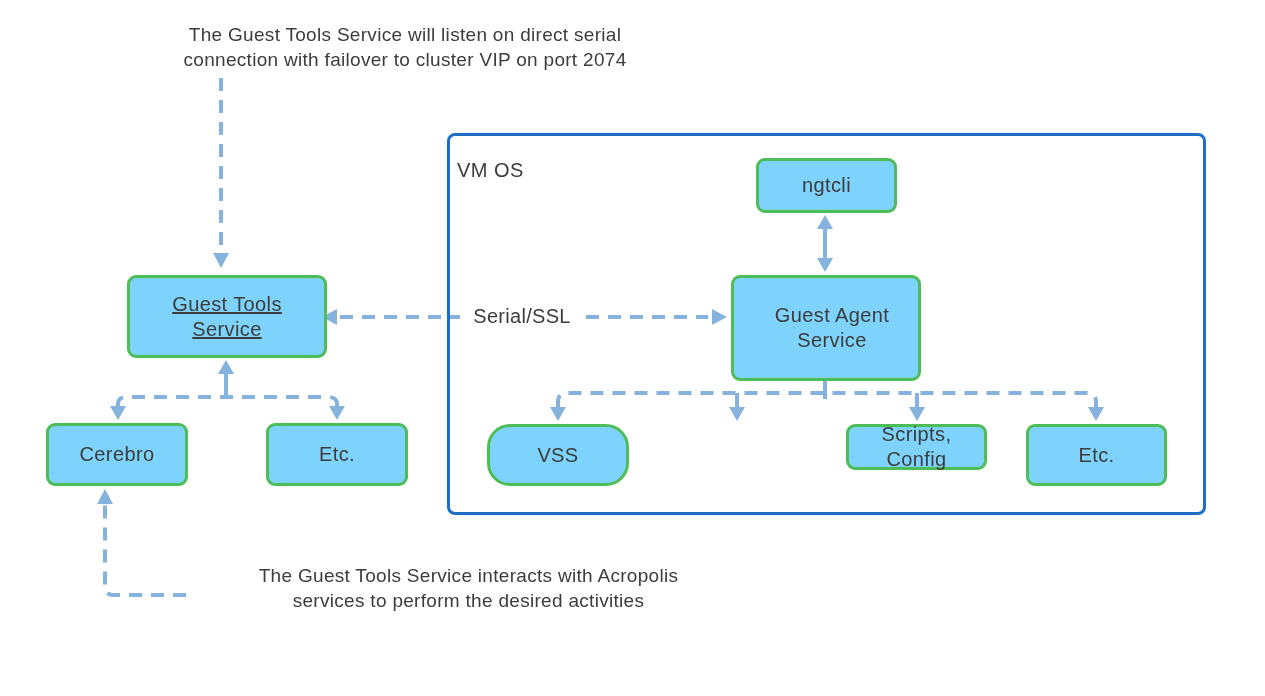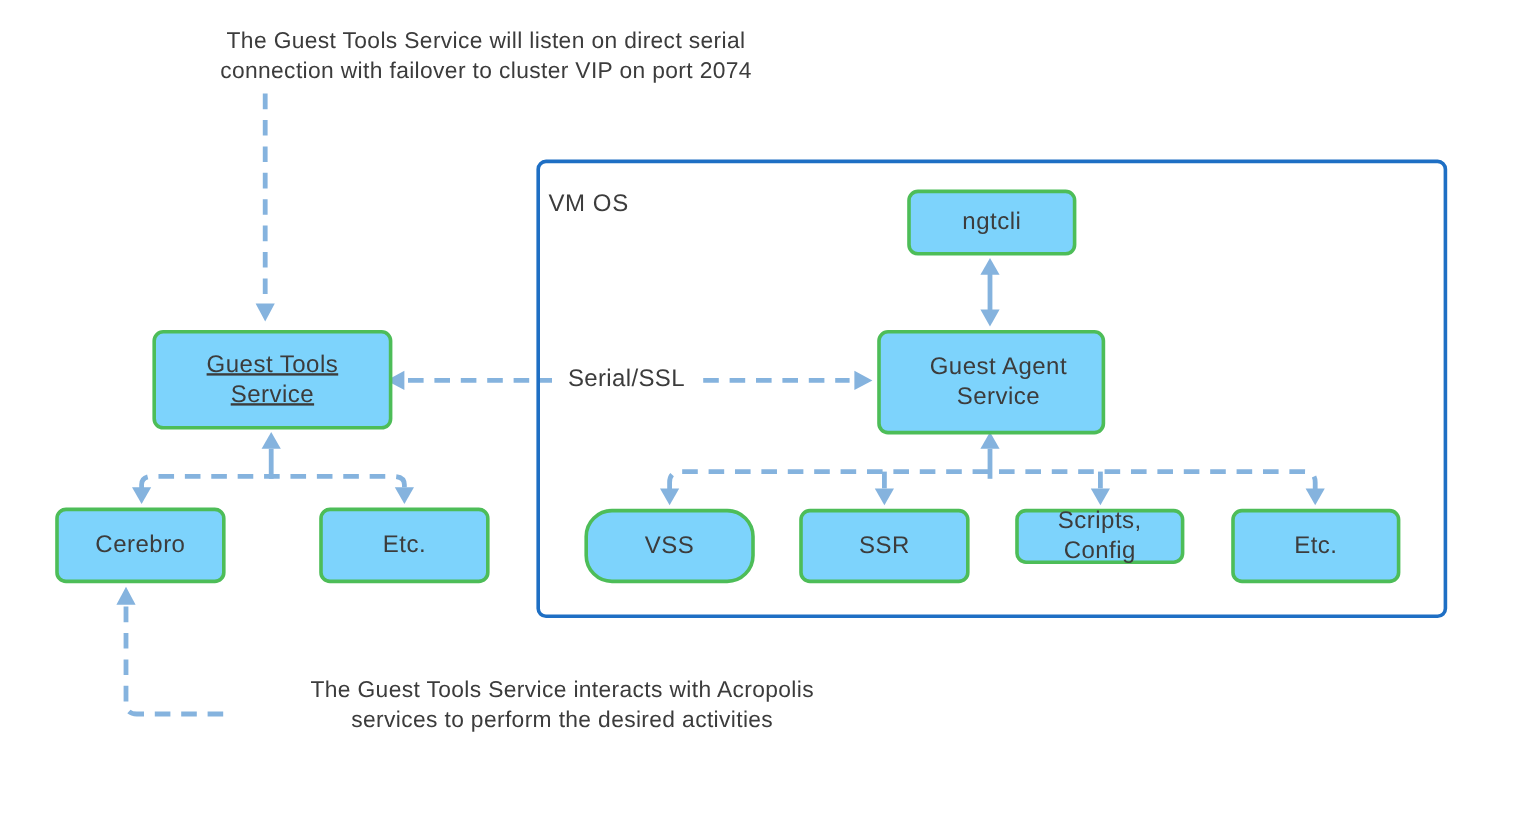--- a/index.html
+++ b/index.html
@@ -26,21 +26,21 @@
     border-radius: 9px;
     background: #7dd3fc;
     display: flex; align-items: center; justify-content: center;
     text-align: center;
     font-size: 20px; line-height: 25px;
     letter-spacing: 0.4px;
     color: var(--text);
     white-space: pre-line;
   }
   #node-gts      { left: 127px; top: 275px; width: 200px; height: 83px; text-decoration: underline; }
-  #node-gas      { left: 731px; top: 275px; width: 190px; height: 87px; padding-left: 12px; }
+  #node-gas      { left: 731px; top: 275px; width: 190px; height: 106px; padding-left: 12px; }
   #node-ngtcli   { left: 756px; top: 158px; width: 141px; height: 55px; }
   #node-cerebro  { left: 46px;  top: 423px; width: 142px; height: 63px; }
   #node-etc-left { left: 266px; top: 423px; width: 142px; height: 63px; }
   #node-vss      { left: 487px; top: 424px; width: 142px; height: 62px; border-radius: 23px; }
   #node-ssr      { left: 666px; top: 424px; width: 142px; height: 62px; }
   #node-scripts  { left: 846px; top: 424px; width: 141px; height: 46px; }
   #node-etc-right{ left: 1026px; top: 424px; width: 141px; height: 62px; }
 
   #vmos-container {
     position: absolute; left: 447px; top: 133px; width: 759px; height: 382px;
@@ -141,20 +141,19 @@
 Service</div>
 
   <div id="node-ngtcli" class="node">ngtcli</div>
 
   <div id="node-cerebro" class="node">Cerebro</div>
 
   <div id="node-etc-left" class="node">Etc.</div>
 
   <div id="node-vss" class="node">VSS</div>
 
-  <div id="node-ssr" class="node">SSR</div>
 
   <div id="node-scripts" class="node">Scripts,
 Config</div>
 
   <div id="node-etc-right" class="node">Etc.</div>
 
 </div>
 
 </body></html>

